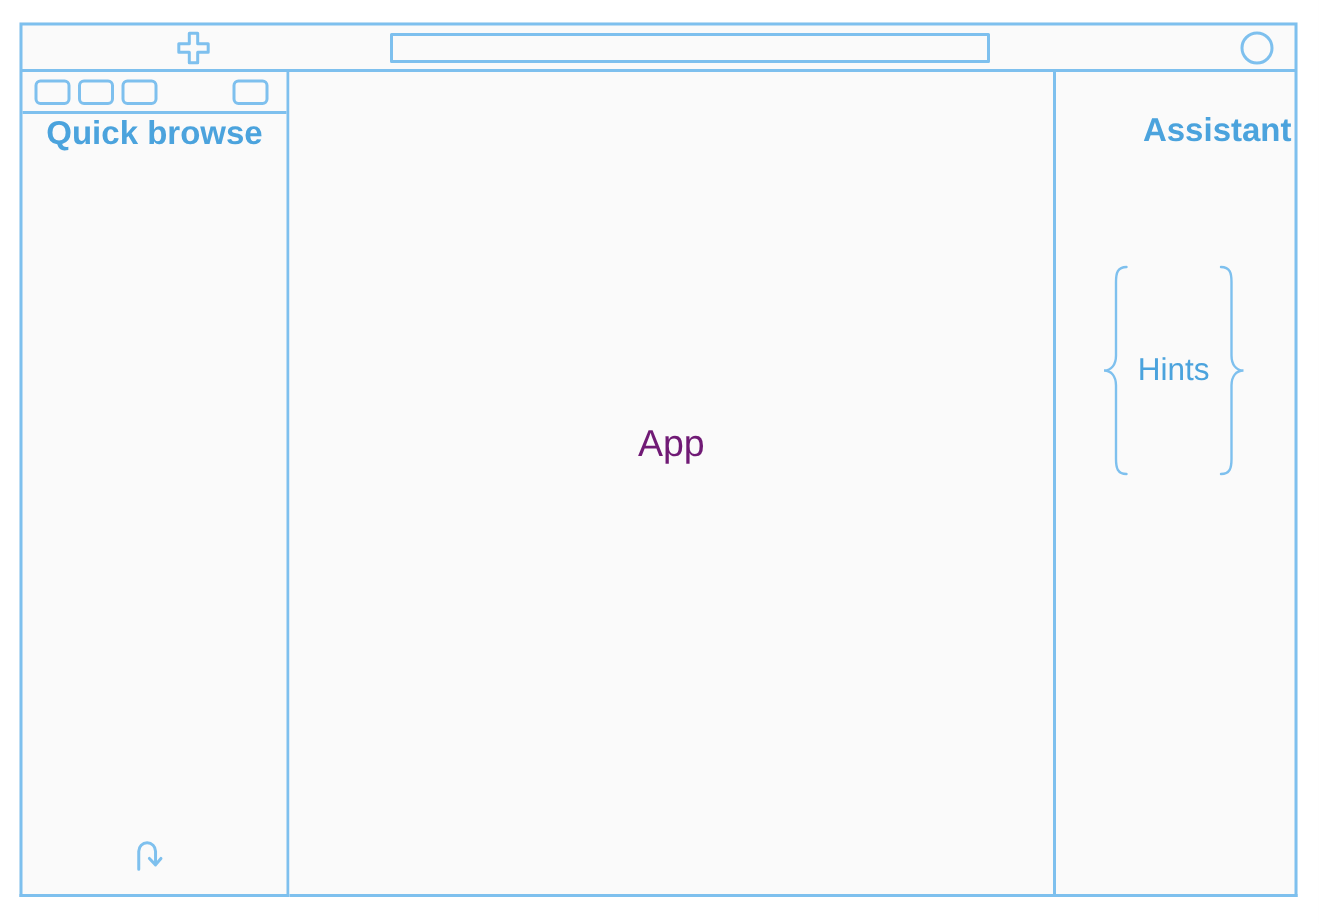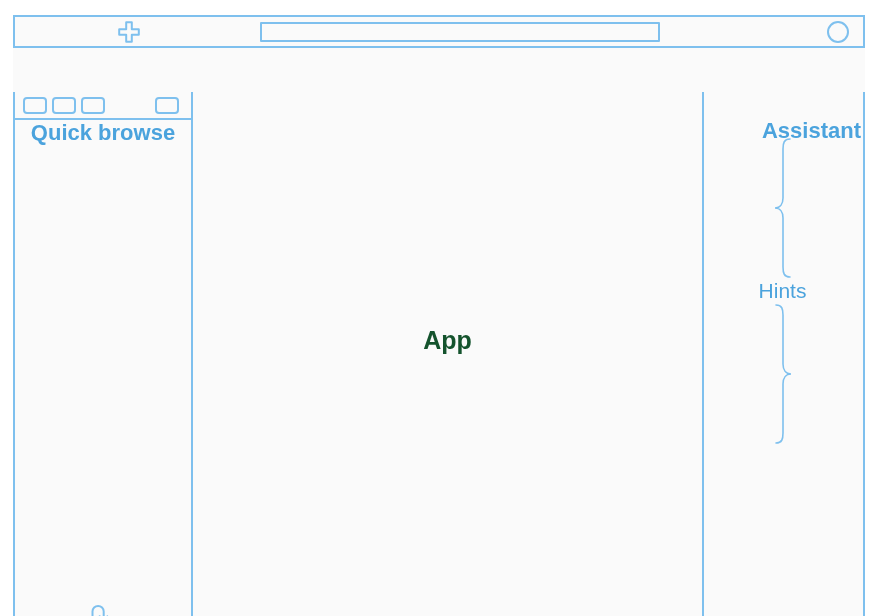--- a/index.html
+++ b/index.html
@@ -81,21 +81,20 @@
   }
 
   
   .bodyrow {
     position: absolute;
     left: 0;
     top: 33px;
     width: 852px;
     height: 448px;         
     box-sizing: border-box;
-    margin-top: 44px;
   }
 
   
   .sidebar {
     position: absolute;
     left: 0;
     top: 0;
     width: 180px;
     height: 550px;
     box-sizing: border-box;
@@ -168,22 +167,22 @@
     box-sizing: border-box;
     border-right: 2px solid #7ec0ee;
     border-bottom: 2px solid #7ec0ee;
     background: #fafafa;
     display: flex;
     align-items: center;
     justify-content: center;
   }
   .app-label {
     font-size: 25px;
-    font-weight: bold;
-    color: #14532d;
+    font-weight: normal;
+    color: #701a75;
     position: relative;
     top: -26px;
   }
 
   
   .assistant {
     position: absolute;
     left: 691px;
     top: 0;
     width: 161px;
@@ -205,21 +204,20 @@
   }
   .hints-block {
     position: absolute;
     left: 12px;
     top: 128px;
     width: 133px;
     height: 142px;
     display: flex;
     align-items: center;
     justify-content: center;
-    flex-direction: column;
   }
   .brace {
     width: 22px;
     height: 142px;
     display: block;
     flex: 0 0 auto;
   }
   .hints-label {
     font-size: 21px;
     font-weight: normal;

